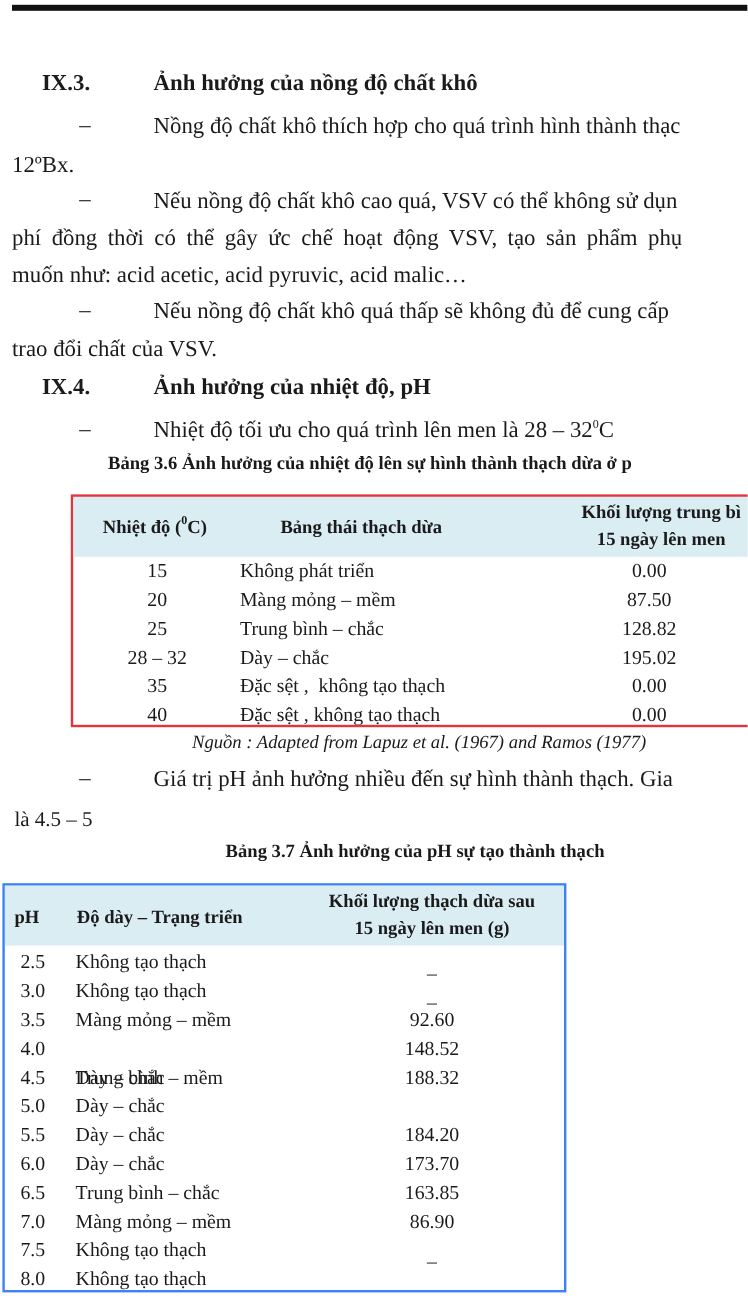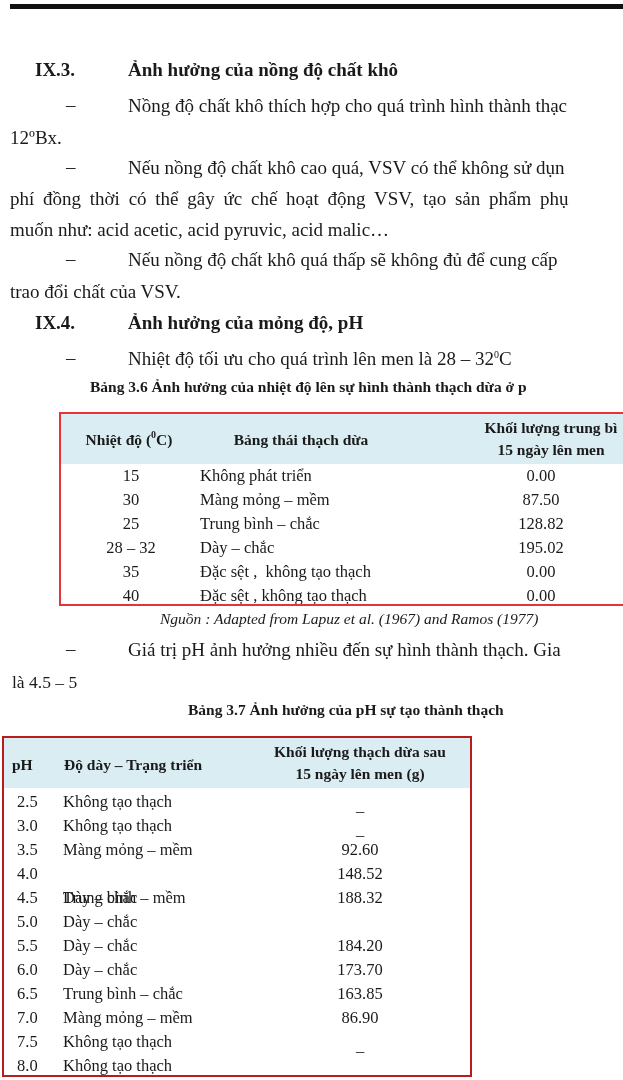--- a/index.html
+++ b/index.html
@@ -76,21 +76,21 @@
       line-height: 24px;
     }
 
     
     .table37 {
       position: absolute;
       left: 2px;
       top: 736px;
       width: 470px;
       height: 341px;
-      border: 2px solid #b91c1c;
+      border: 2px solid #3b82f6;
       box-sizing: border-box;
       overflow: hidden;
       background: #fff;
     }
     .table37 .thead {
       position: absolute;
       left: 0; top: 0;
       width: 100%;
       height: 50px;
       background: #daedf3;
@@ -122,41 +122,41 @@
 <div class="dash" style="left:66px; top:156px;">–</div>
 <div class="abs para" style="left:128px; top:156px;">Nếu nồng độ chất khô cao quá, VSV có thể không sử dụn</div>
 <div class="abs para" style="left:10px; top:187px; word-spacing:4px;">phí đồng thời có thể gây ức chế hoạt động VSV, tạo sản phẩm phụ</div>
 <div class="abs para" style="left:10px; top:218px;">muốn như: acid acetic, acid pyruvic, acid malic…</div>
 
 <div class="dash" style="left:66px; top:248px;">–</div>
 <div class="abs para" style="left:128px; top:248px;">Nếu nồng độ chất khô quá thấp sẽ không đủ để cung cấp</div>
 <div class="abs para" style="left:10px; top:280px;">trao đổi chất của VSV.</div>
 
 <div class="abs heading" style="left:35px; top:312px;">IX.4.</div>
-<div class="abs heading" style="left:128px; top:312px;">Ảnh hưởng của mỏng độ, pH</div>
+<div class="abs heading" style="left:128px; top:312px;">Ảnh hưởng của nhiệt độ, pH</div>
 
 <div class="dash" style="left:66px; top:347px;">–</div>
 <div class="abs para" style="left:128px; top:347px;"><span>Nhiệt độ tối ưu cho quá trình lên men là 28 – 32</span><sup>0</sup><span>C</span></div>
 
 <div class="abs caption" style="left:90px; top:378px;">Bảng 3.6 Ảnh hưởng của nhiệt độ lên sự hình thành thạch dừa ở p</div>
 
 <div class="table36">
   <div class="thead"></div>
   <div class="t36-h" style="left:12px; top:15px; width:112px;"><span>Nhiệt độ (</span><sup>0</sup><span>C)</span></div>
   <div class="t36-h" style="left:150px; top:15px; width:180px;">Bảng thái thạch dừa</div>
   <div class="t36-h" style="left:390px; top:3px; width:200px;">
     <div>Khối lượng trung bì</div>
     <div>15 ngày lên men</div>
   </div>
 
   <div class="t36-cell" style="left:20px; top:50px; width:100px; text-align:center;">15</div>
   <div class="t36-cell" style="left:139px; top:50px;">Không phát triển</div>
   <div class="t36-cell" style="left:420px; top:50px; width:120px; text-align:center;">0.00</div>
 
-  <div class="t36-cell" style="left:20px; top:74px; width:100px; text-align:center;">30</div>
+  <div class="t36-cell" style="left:20px; top:74px; width:100px; text-align:center;">20</div>
   <div class="t36-cell" style="left:139px; top:74px;">Màng mỏng – mềm</div>
   <div class="t36-cell" style="left:420px; top:74px; width:120px; text-align:center;">87.50</div>
 
   <div class="t36-cell" style="left:20px; top:98px; width:100px; text-align:center;">25</div>
   <div class="t36-cell" style="left:139px; top:98px;">Trung bình – chắc</div>
   <div class="t36-cell" style="left:420px; top:98px; width:120px; text-align:center;">128.82</div>
 
   <div class="t36-cell" style="left:20px; top:122px; width:100px; text-align:center;">28 – 32</div>
   <div class="t36-cell" style="left:139px; top:122px;">Dày – chắc</div>
   <div class="t36-cell" style="left:420px; top:122px; width:120px; text-align:center;">195.02</div>

